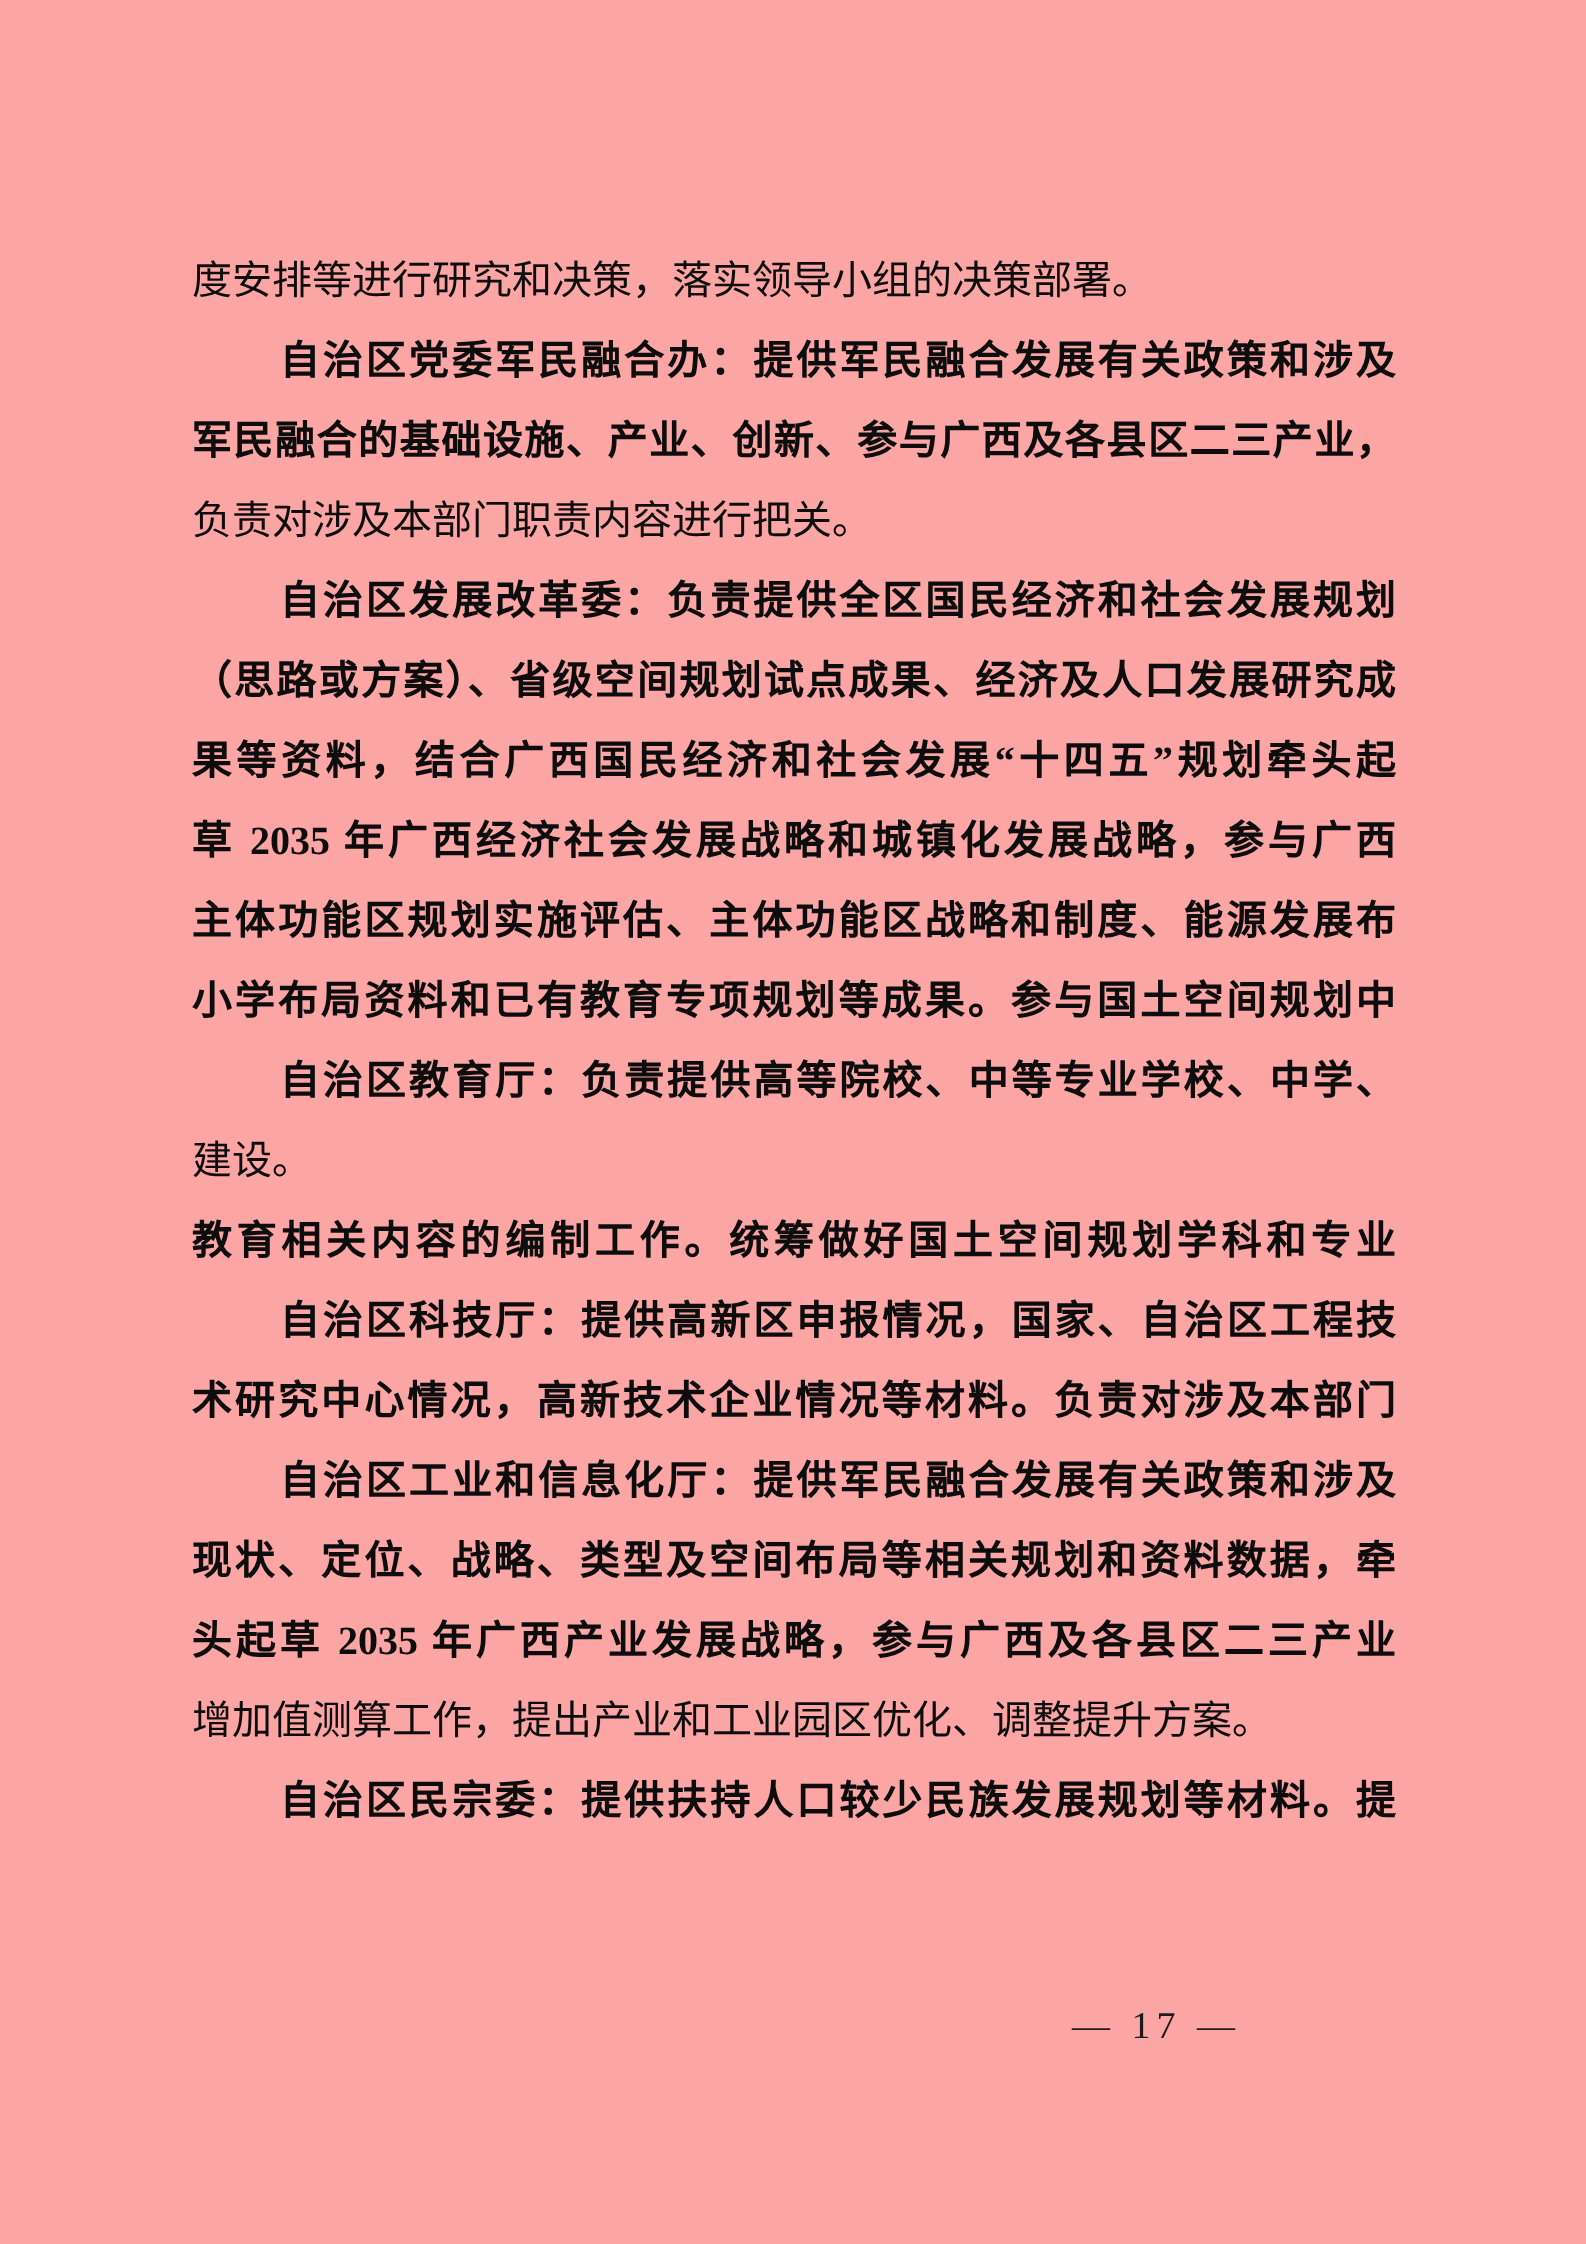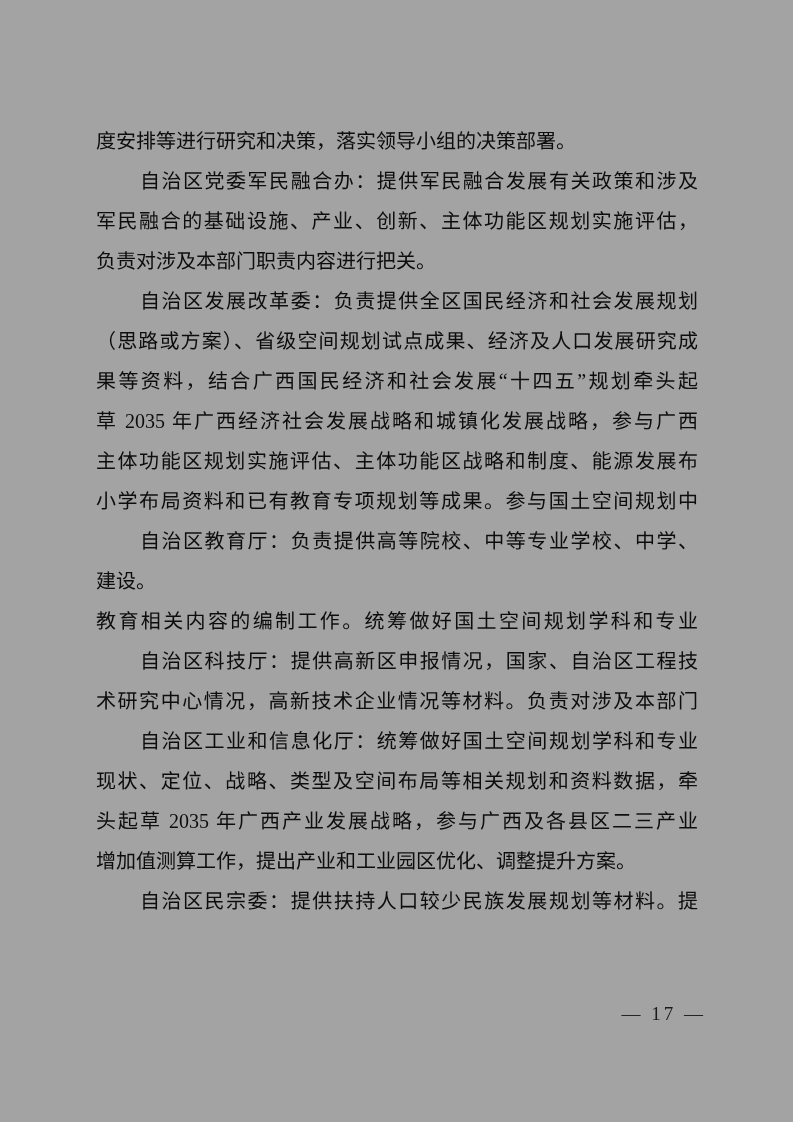--- a/index.html
+++ b/index.html
@@ -1,74 +1,74 @@
 <!DOCTYPE html>
 <html lang="zh-CN"><head>
 <meta charset="utf-8">
 <style>
   html, body { margin: 0; padding: 0; background: #ffffff; }
   .page {
     position: relative;
     width: 793px;
     height: 1122px;
-    background: #a3a3a3;
+    background: #fca5a5;
     font-family: "Liberation Serif", "DejaVu Serif", serif;
     color: #0d0d0d;
     overflow: hidden;
   }
   .text-block {
     position: absolute;
     left: 96px;
     top: 121px;
     width: 602px;
     font-size: 20px;
   }
   .ln {
     height: 40px;
     line-height: 40px;
     text-align: justify;
     overflow: hidden;
   }
   
-  .ln.j { text-align-last: justify; }
+  .ln.j { text-align-last: justify; font-weight: bold; }
   
   .ln.i { text-indent: 44px; }
   .page-number {
     position: absolute;
     top: 1001px;
     left: 536px;
     width: 170px;
     height: 26px;
     line-height: 26px;
-    text-align: right;
+    text-align: left;
     font-size: 19px;
     letter-spacing: 3px;
     color: #1c1c1c;
   }
 </style>
 </head>
 <body>
 
 <div class="page">
   <div class="text-block">
     <div class="ln">度安排等进行研究和决策，落实领导小组的决策部署。</div>
     <div class="ln i j">自治区党委军民融合办：提供军民融合发展有关政策和涉及</div>
-    <div class="ln j">军民融合的基础设施、产业、创新、主体功能区规划实施评估，</div>
+    <div class="ln j">军民融合的基础设施、产业、创新、参与广西及各县区二三产业，</div>
     <div class="ln">负责对涉及本部门职责内容进行把关。</div>
     <div class="ln i j">自治区发展改革委：负责提供全区国民经济和社会发展规划</div>
     <div class="ln j">（思路或方案）、省级空间规划试点成果、经济及人口发展研究成</div>
     <div class="ln j">果等资料，结合广西国民经济和社会发展“十四五”规划牵头起</div>
     <div class="ln j">草 2035 年广西经济社会发展战略和城镇化发展战略，参与广西</div>
     <div class="ln j">主体功能区规划实施评估、主体功能区战略和制度、能源发展布</div>
     <div class="ln j">小学布局资料和已有教育专项规划等成果。参与国土空间规划中</div>
     <div class="ln i j">自治区教育厅：负责提供高等院校、中等专业学校、中学、</div>
     <div class="ln">建设。</div>
     <div class="ln j">教育相关内容的编制工作。统筹做好国土空间规划学科和专业</div>
     <div class="ln i j">自治区科技厅：提供高新区申报情况，国家、自治区工程技</div>
     <div class="ln j">术研究中心情况，高新技术企业情况等材料。负责对涉及本部门</div>
-    <div class="ln i j">自治区工业和信息化厅：统筹做好国土空间规划学科和专业</div>
+    <div class="ln i j">自治区工业和信息化厅：提供军民融合发展有关政策和涉及</div>
     <div class="ln j">现状、定位、战略、类型及空间布局等相关规划和资料数据，牵</div>
     <div class="ln j">头起草 2035 年广西产业发展战略，参与广西及各县区二三产业</div>
     <div class="ln">增加值测算工作，提出产业和工业园区优化、调整提升方案。</div>
     <div class="ln i j">自治区民宗委：提供扶持人口较少民族发展规划等材料。提</div>
   </div>
   <div class="page-number">— 17 —</div>
 </div>
 
 </body></html>

